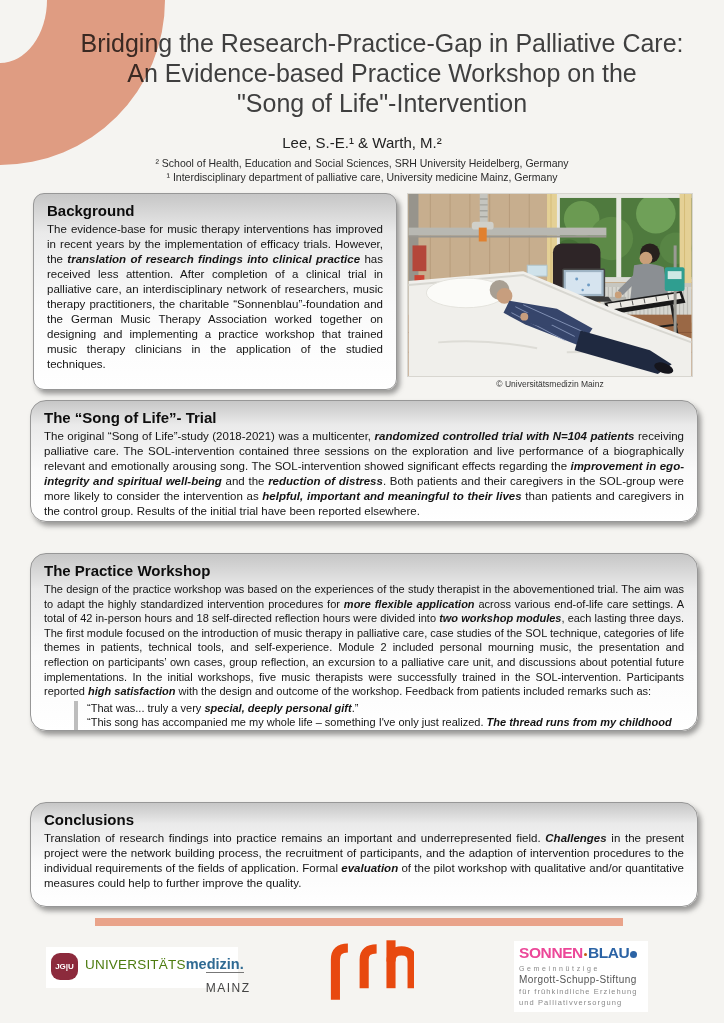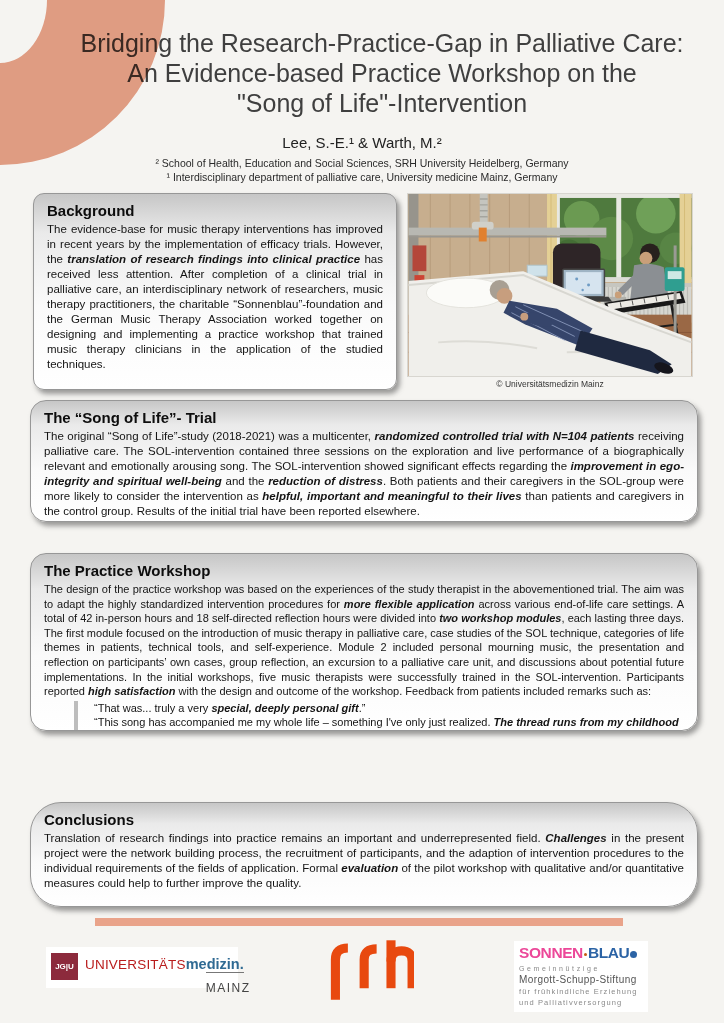--- a/index.html
+++ b/index.html
@@ -16,38 +16,38 @@
   .box{position:absolute;box-sizing:border-box;border:1px solid #979797;border-radius:16px;
        background:linear-gradient(180deg,#c6c6c6 0%,#eaeaea 20%,#fafafa 58%,#ffffff 100%);
        box-shadow:3px 4px 5px rgba(80,80,80,.55);padding:8px 13px;overflow:hidden;}
   .box h2{margin:0 0 3px 0;font-size:15px;font-weight:bold;color:#0d0d0d;}
   .box p{margin:0;font-size:11.5px;line-height:15px;text-align:justify;color:#141414;}
   .bi{font-weight:bold;font-style:italic;}
   #box-background{left:33px;top:193px;width:364px;height:197px;border-radius:11px;}
   #box-trial{left:30px;top:400px;width:668px;height:122px;}
   #box-workshop{left:30px;top:553px;width:668px;height:178px;}
   #box-workshop p{font-size:11px;line-height:14.6px;}
-  .quotes{margin:2px 0 4px 30px;border-left:4px solid #bdbdbd;padding-left:16px;}
+  .quotes{margin:2px 0 4px 30px;border-left:4px solid #bdbdbd;padding-left:9px;}
   .quotes p{text-align:left;}
-  #box-conclusions{left:30px;top:802px;width:668px;height:105px;border-radius:31px;}
+  #box-conclusions{left:30px;top:802px;width:668px;height:105px;}
   
   #photo{position:absolute;left:407px;top:193px;width:286px;height:184px;border:1px solid #d8d6d0;
          box-sizing:border-box;background:#c7ae8e;}
   #photo svg{display:block;}
   #photo-caption{position:absolute;left:407px;top:379px;width:286px;text-align:center;
                  font-size:8.5px;color:#333;}
   
   #divider{position:absolute;left:95px;top:918px;width:528px;height:8px;background:#e9a38a;}
   
   #jgu{position:absolute;left:46px;top:947px;width:192px;height:41px;background:#fff;
        display:flex;align-items:flex-start;}
   .jgu-square{width:27px;height:27px;background:#8c2a3c;color:#fff;font-size:8px;font-weight:bold;
-       display:flex;align-items:center;justify-content:center;margin:6px 7px 0 5px;flex:0 0 auto;}
+       display:flex;align-items:center;justify-content:center;margin:6px 7px 0 5px;flex:0 0 auto;border-radius:9px;}
   .jgu-text{margin-top:9px;line-height:15px;white-space:nowrap;}
-  .jgu-gray{font-size:13.5px;color:#b91c1c;letter-spacing:.2px;}
+  .jgu-gray{font-size:13.5px;color:#4d7c0f;letter-spacing:.2px;}
   .jgu-blue{font-size:14.5px;color:#2f6a93;font-weight:bold;}
   .jgu-city{font-size:12px;color:#444;letter-spacing:1.5px;border-top:1px solid #777;
        width:38px;margin-left:auto;text-align:center;padding-top:8px;}
   #srh{position:absolute;left:322px;top:938px;}
   #sonnenblau{position:absolute;left:514px;top:941px;width:134px;background:#fff;padding:3px 5px 5px 5px;box-sizing:border-box;}
   .sb-word{font-size:15.5px;font-weight:800;letter-spacing:-.4px;white-space:nowrap;}
   .sb-orange{color:#ec4899;}
   .sb-blue{color:#2b63a5;}
   .sb-middot{display:inline-block;width:3px;height:3px;background:#c55a11;border-radius:50%;vertical-align:2px;margin:0 1px;}
   .sb-bigdot{display:inline-block;width:7px;height:7px;background:#2b63a5;border-radius:50%;margin-left:1px;}

